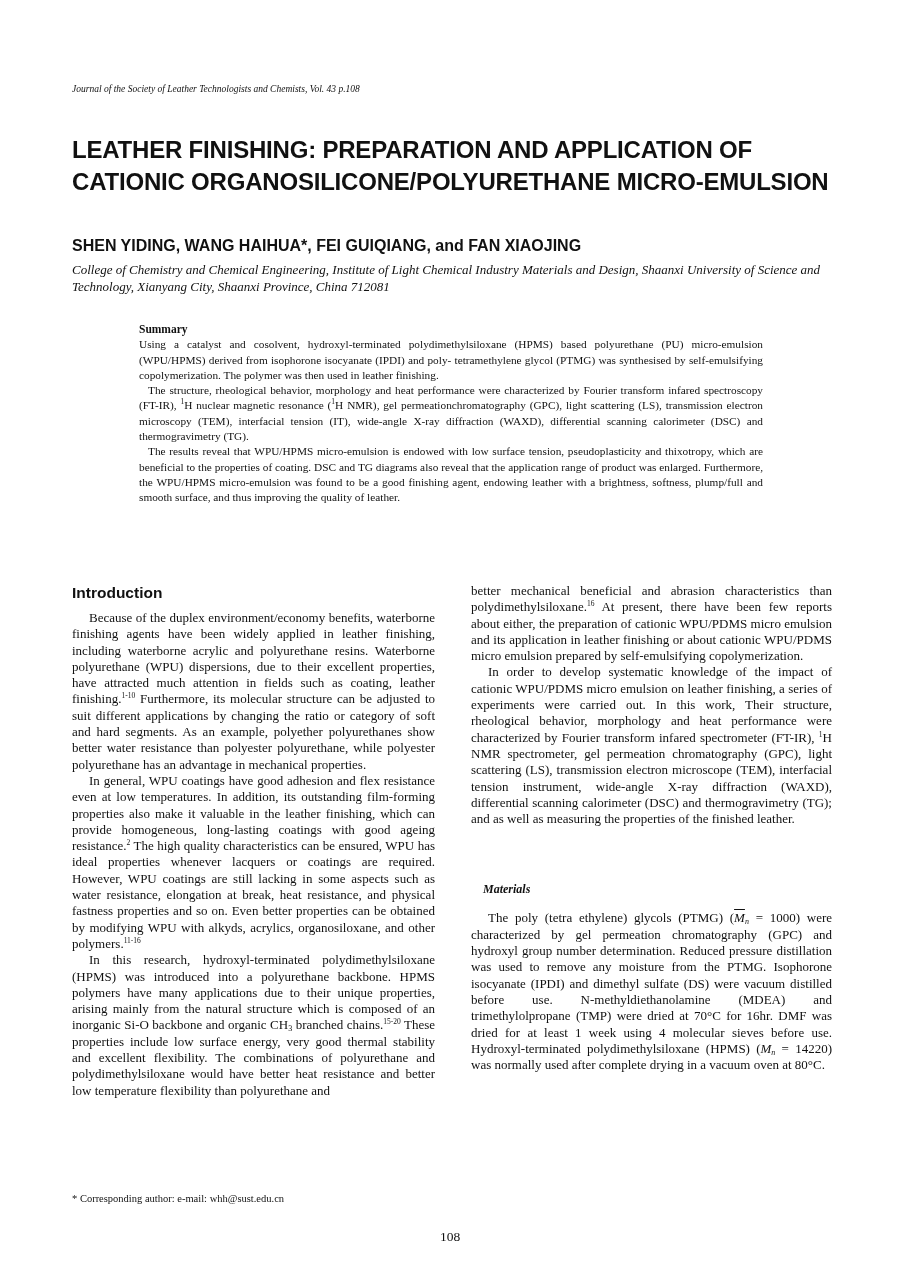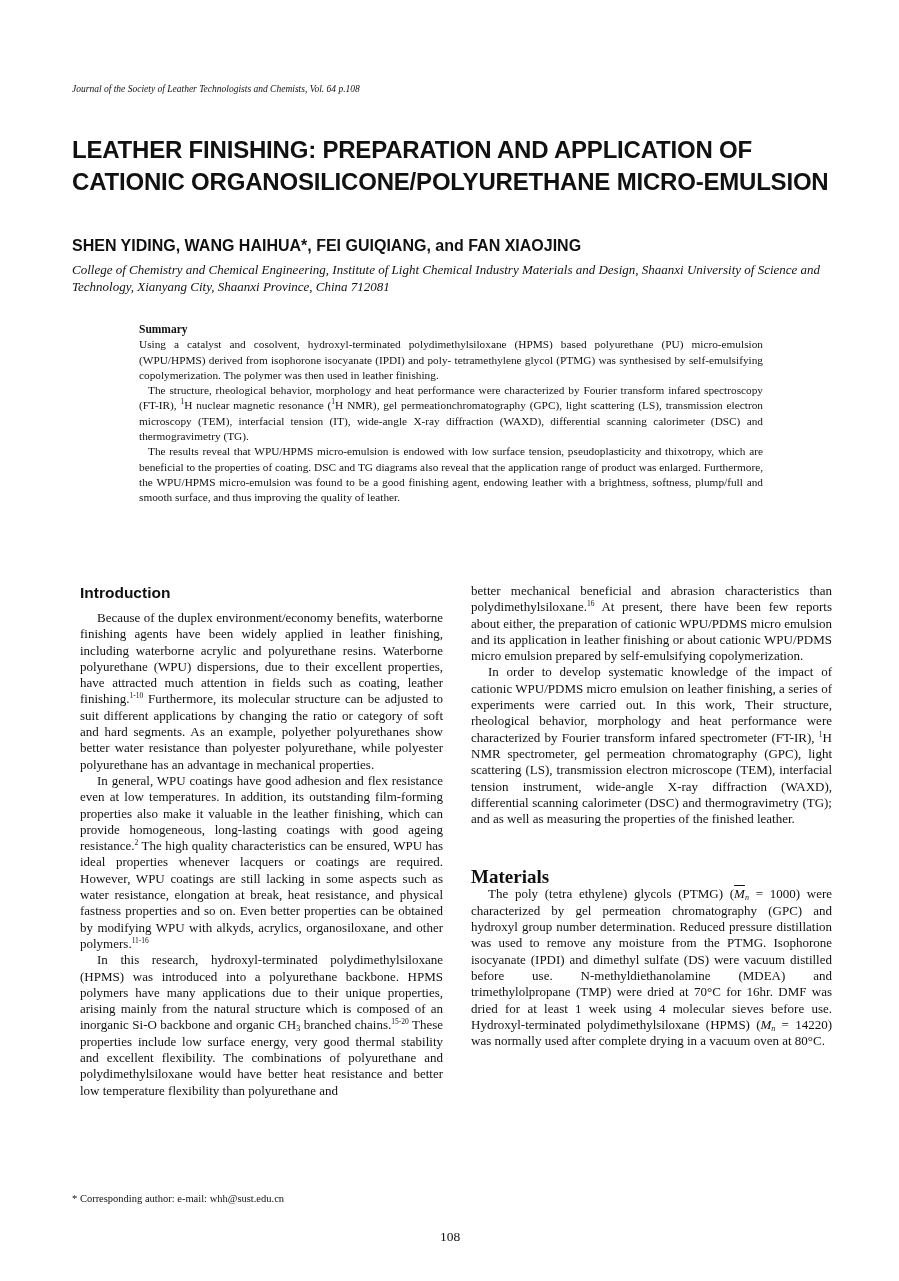--- a/index.html
+++ b/index.html
@@ -6,38 +6,38 @@
   body { width: 899px; height: 1281px; position: relative; overflow: hidden; color: #111; font-family: "Liberation Serif", serif; }
   .running-head { position: absolute; left: 72px; top: 84px; font-size: 9.5px; font-style: italic; }
   .title { position: absolute; left: 72px; top: 134px; width: 790px; font-family: "Liberation Sans", sans-serif; font-weight: bold; font-size: 24px; line-height: 31.5px; letter-spacing: -0.2px; margin: 0; }
   .authors { position: absolute; left: 72px; top: 237px; font-family: Liberation Sans, sans-serif; font-weight: bold; font-size: 16px; }
   .affil { position: absolute; left: 72px; top: 262px; width: 760px; font-style: italic; font-size: 13px; line-height: 16.5px; }
   .summary { position: absolute; left: 139px; top: 322px; width: 624px; font-size: 11.3px; line-height: 15.3px; text-align: justify; }
   .summary h3 { margin: 0; font-size: 11.5px; font-weight: bold; }
   .summary p { margin: 0; }
   .summary p.indent { text-indent: 9px; }
   .col { position: absolute; font-size: 13px; line-height: 16.3px; text-align: justify; }
-  .col-left { left: 72px; top: 584px; width: 363px; margin-left: 8px; }
+  .col-left { left: 72px; top: 584px; width: 363px; }
   .col-right { left: 471px; top: 583px; width: 361px; }
   .col p { margin: 0; }
   .col p.indent { text-indent: 17px; }
   .sec-h { font-family: "Liberation Sans", sans-serif; font-weight: bold; font-size: 15.5px; margin: 0 0 8px 0; line-height: 18px; }
-  .sub-h { font-weight: bold; font-size: 19px; margin: 0; line-height: 18px; }
+  .sub-h { font-weight: bold; font-size: 12px; margin: 12px; line-height: 18px; font-style: italic; }
   sup { font-size: 7.5px; line-height: 0; vertical-align: 5px; }
   sub { font-size: 8px; line-height: 0; vertical-align: -2px; }
   .mn { font-style: italic; text-decoration: overline; }
   .footnote { position: absolute; left: 72px; top: 1193px; font-size: 10.5px; }
   .page-num { position: absolute; left: 440px; top: 1229px; font-size: 13.5px; }
   .gap-right { height: 22px; }
   .gap-mat { height: 19px; }
 </style>
 </head>
 <body>
 
-<div class="running-head">Journal of the Society of Leather Technologists and Chemists, Vol. 64 p.108</div>
+<div class="running-head">Journal of the Society of Leather Technologists and Chemists, Vol. 43 p.108</div>
 
 <h1 class="title">LEATHER FINISHING: PREPARATION AND APPLICATION OF CATIONIC ORGANOSILICONE/POLYURETHANE MICRO-EMULSION</h1>
 
 <div class="authors">SHEN YIDING, WANG HAIHUA*, FEI GUIQIANG, and FAN XIAOJING</div>
 
 <div class="affil">College of Chemistry and Chemical Engineering, Institute of Light Chemical Industry Materials and Design, Shaanxi University of Science and Technology, Xianyang City, Shaanxi Province, China 712081</div>
 
 <div class="summary">
   <h3>Summary</h3>
   <p>Using a catalyst and cosolvent, hydroxyl-terminated polydimethylsiloxane (HPMS) based polyurethane (PU) micro-emulsion (WPU/HPMS) derived from isophorone isocyanate (IPDI) and poly- tetramethylene glycol (PTMG) was synthesised by self-emulsifying copolymerization. The polymer was then used in leather finishing.</p>

